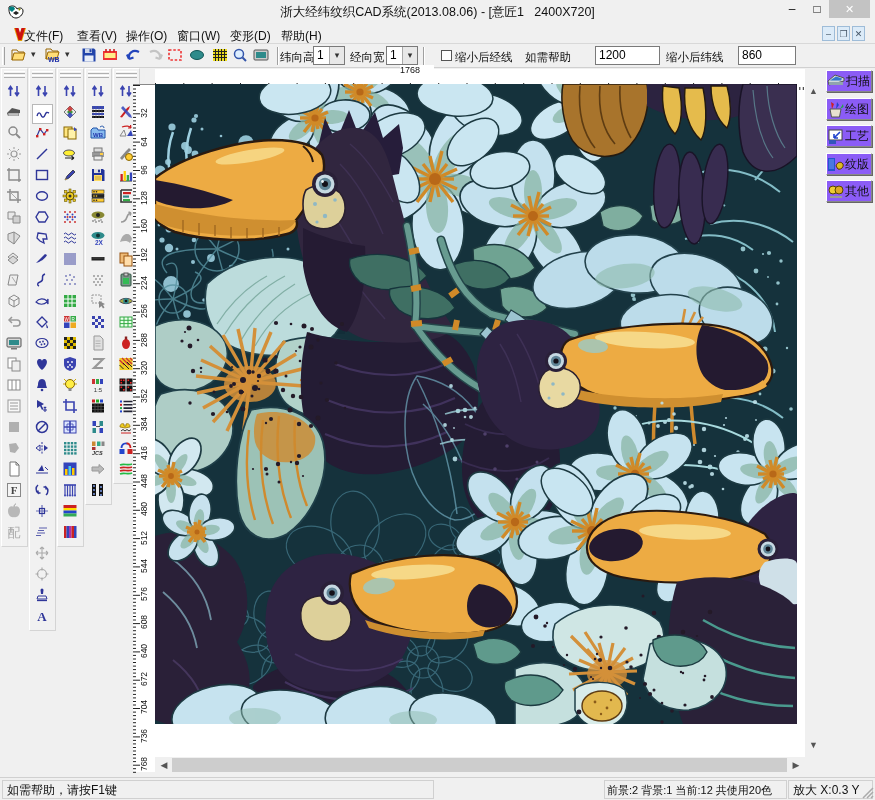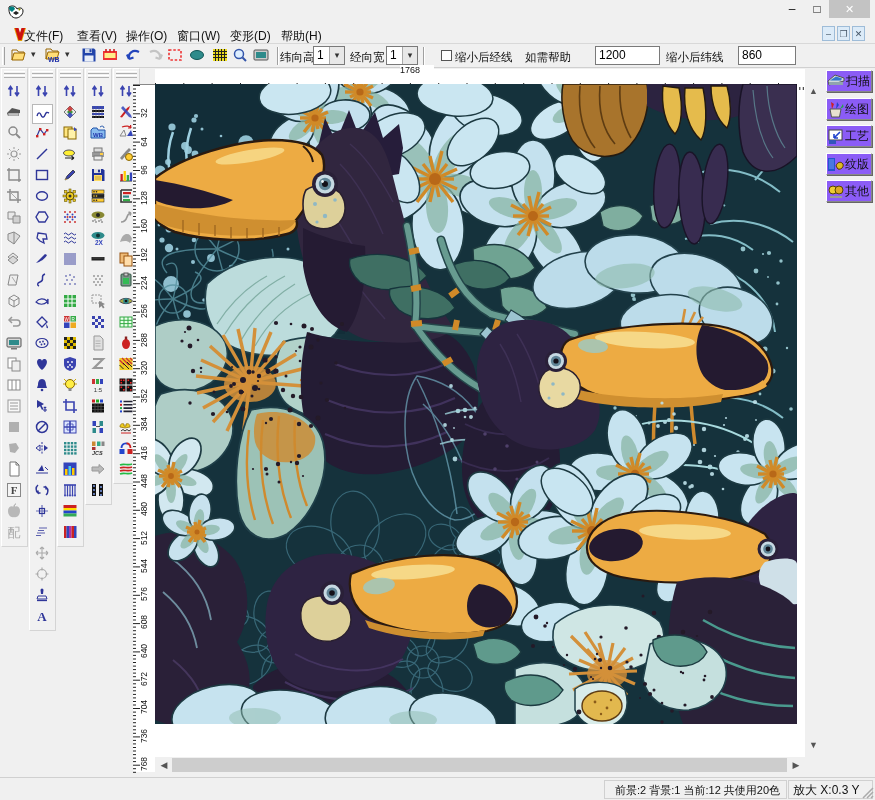--- a/index.html
+++ b/index.html
@@ -36,20 +36,21 @@
 </style></head><body>
 <div id="frame">
     <div id="canvasbg"></div>
     <div id="titlebar">
       <svg id="appicon" width="16" height="14" viewBox="0 0 16 14">
         <path d="M1 2 C4 0 8 1 9 4 C12 2 15 3 15 6 C15 10 11 13 8 13 C4 13 1 9 1 5 z" fill="#fff" stroke="#111"></path>
         <path d="M1 3 C3 1 6 1 7 4 L4 7 C2 6 1 4 1 3 z" fill="#008080"></path>
         <path d="M5 8 l3 -2 3 2 -3 2 z" fill="#222"></path>
         <path d="M10 3 l3 1 -2 2 z" fill="#888800"></path>
       </svg>
+      <span id="titletext">浙大经纬纹织CAD系统(2013.08.06) - [意匠1&nbsp;&nbsp;&nbsp;2400X720]</span>
       <span class="wbtn" style="right:72px">–</span>
       <span class="wbtn" style="right:47px">□</span>
       <span id="closebtn">✕</span>
     </div>
     <div id="menubar">
       <svg style="position:absolute;left:14px;top:3px" width="12" height="13" viewBox="0 0 12 13">
         <path d="M0 0 L4 0 L6 6 L8 0 L12 0 L8 13 L4 13 z" fill="#e8a000"></path>
         <path d="M1 0 L4.5 0 L6 5 L7.5 0 L11 0 L7.5 12 L4.5 12 z" fill="#cc1111"></path>
       </svg>
       <span class="mi" style="left:24px">文件(F)</span>
@@ -2544,18 +2545,19 @@
       <div class="rbtn" style="top:112px">
         <svg width="18" height="17" viewBox="0 0 18 17">
           <circle cx="6" cy="7" r="4" fill="#eecc33" stroke="#554400"></circle>
           <circle cx="12" cy="7" r="4" fill="#ddaa22" stroke="#554400"></circle>
           <path d="M3 13 h12 v2 h-12 z" fill="#999"></path>
         </svg>
         <span>其他</span>
       </div>
     </div>
     <div id="statusbar">
-      <div class="ssec" style="left:604px;width:183px;font-size:11px;padding:2px 10px">前景:2 背景:1 当前:12 共使用20色</div>
+      <div class="ssec" style="left:2px;width:432px">如需帮助，请按F1键</div>
+      <div class="ssec" style="left:604px;width:183px;font-size:11px;padding:2px 2px">前景:2 背景:1 当前:12 共使用20色</div>
       <div class="ssec" style="left:788px;width:85px">放大 X:0.3 Y</div>
       <svg style="position:absolute;right:1px;bottom:1px" width="13" height="13">
         <path d="M12 2 L2 12 M12 6 L6 12 M12 10 L10 12" stroke="#aaa" stroke-width="1.5"></path>
       </svg>
     </div>
   </div>
 </body></html>

